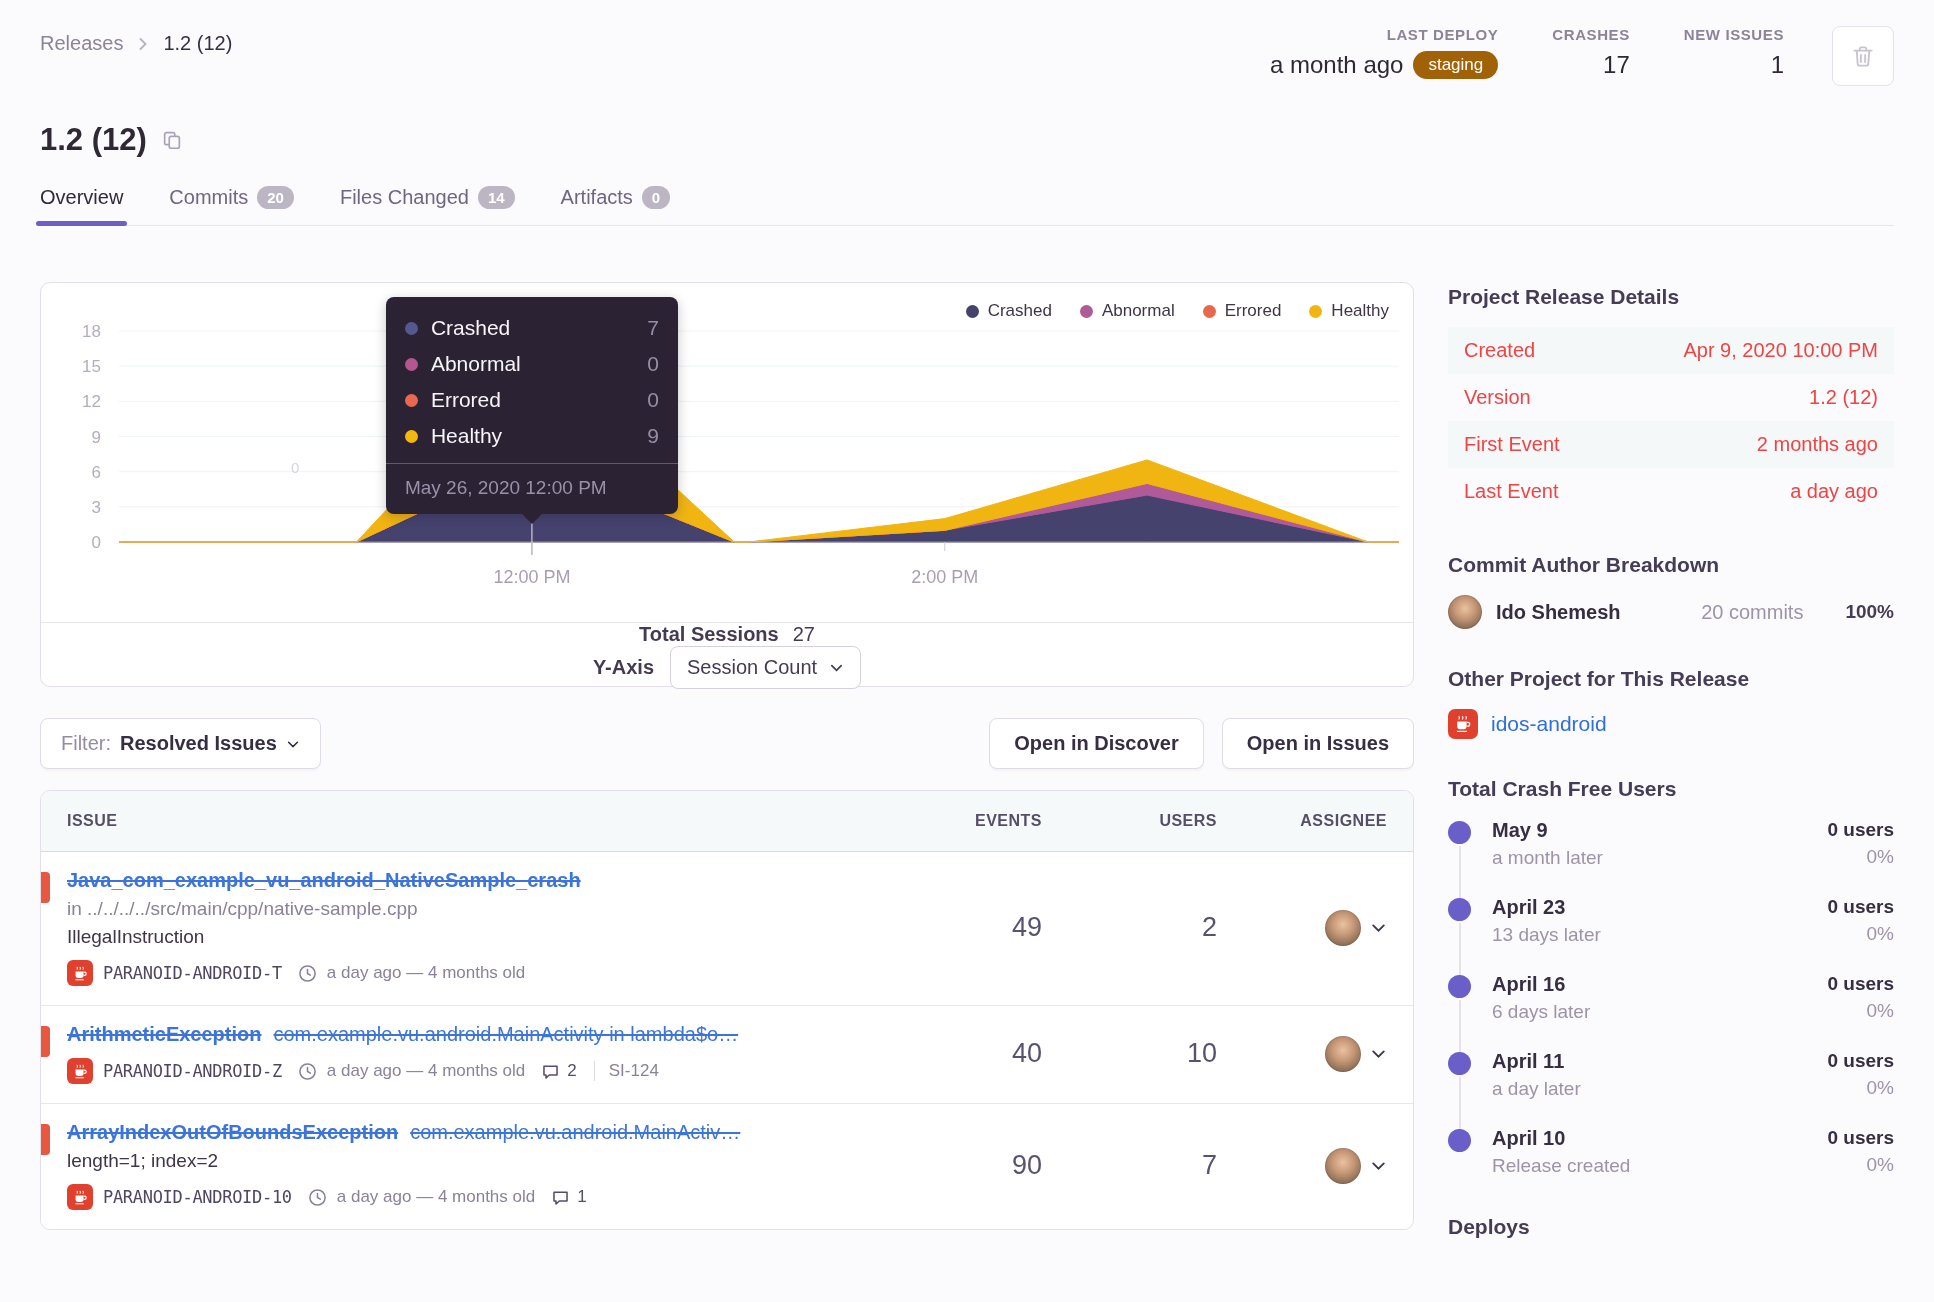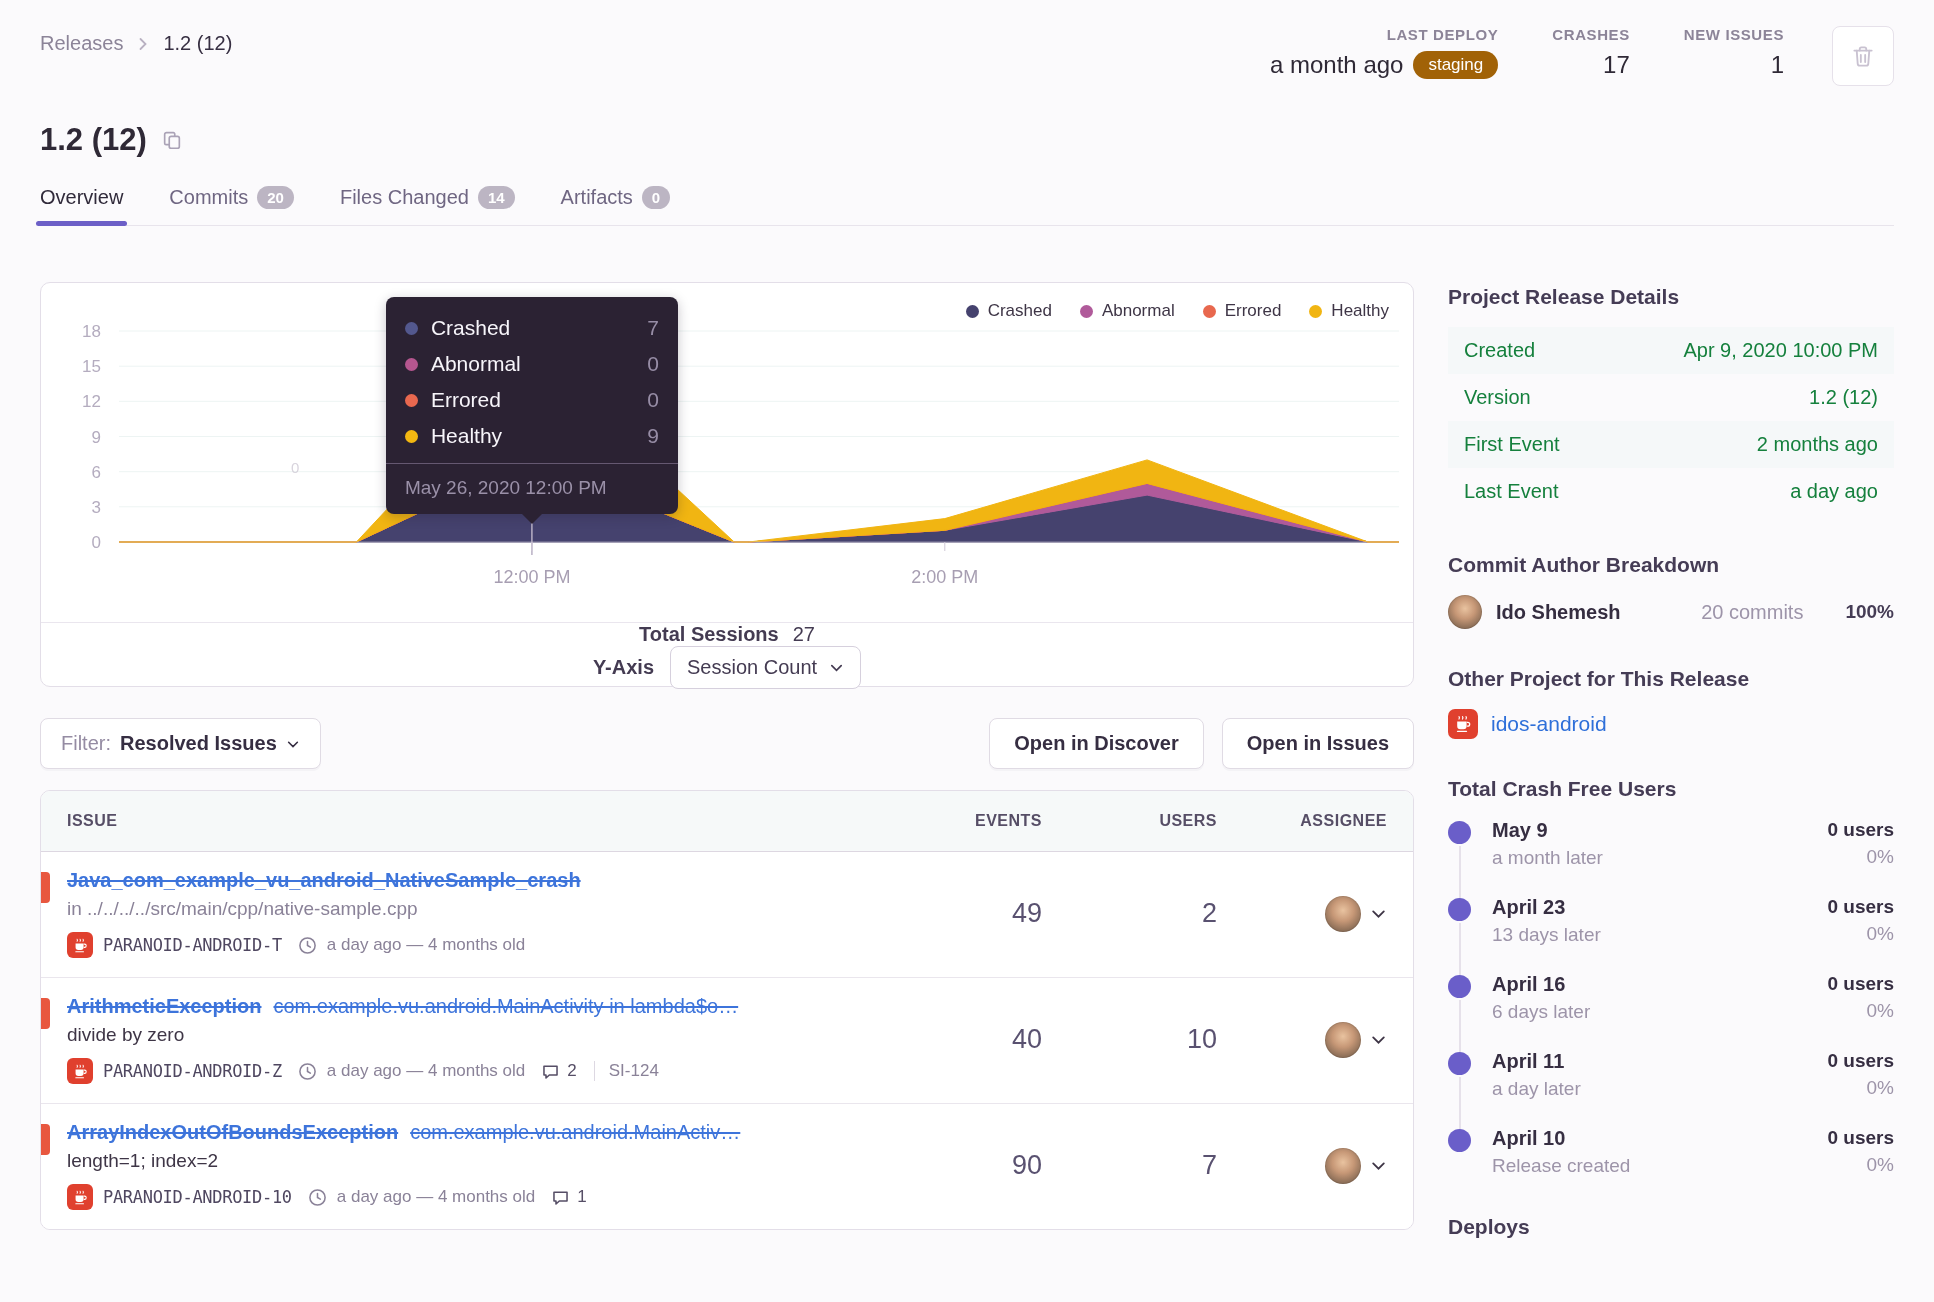--- a/index.html
+++ b/index.html
@@ -108,21 +108,21 @@
             background:#a8846a;
             background-image:radial-gradient(circle at 50% 40%, #e9c3a0 0%, #c79877 38%, #8d6f58 72%, #54443c 100%);
             box-shadow:inset 0 0 0 1px rgba(0,0,0,.08); }
   .avatar.sm { width:34px; height:34px; }
 
   
   .side-heading { font-size:21px; font-weight:700; color:#453c55; margin-bottom:18px; }
   .side-section { margin-top:38px; }
   .side-section:first-child { margin-top:3px; }
   .detail-row { display:flex; justify-content:space-between; align-items:center; padding:12px 16px;
-                font-size:20px; color:#15803d; }
+                font-size:20px; color:#ef4444; }
   .detail-row.striped { background:#f5f8f9; }
   .detail-value { text-align:right; }
   .author-row { display:flex; align-items:center; margin-top:8px; }
   .author-name { font-weight:700; font-size:20px; color:#352d40; margin-left:14px; flex:1; }
   .author-commits { font-size:20px; color:#9d94a9; margin-right:42px; }
   .author-pct { font-size:19px; font-weight:600; color:#453c55; }
   .project-row { display:flex; align-items:center; gap:13px; margin-top:10px; }
   .proj-icon { width:30px; height:30px; background:#e0402e; border-radius:7px; display:flex; align-items:center; justify-content:center; flex-shrink:0; }
   .proj-icon.sm { width:26px; height:26px; border-radius:6px; }
   .proj-link { font-size:21px; color:#2e6fd9; text-decoration:none; cursor:pointer; }
@@ -338,20 +338,21 @@
         </div>
         <div id="issues-rows">
             <div class="issue-row">
     <span class="level-bar"></span>
     <div class="issue-main">
       <div class="issue-title-line">
         <a class="issue-name">Java_com_example_vu_android_NativeSample_crash</a>
 
       </div>
       <div class="issue-location">in ../../../../src/main/cpp/native-sample.cpp</div>
+      <div class="issue-detail">IllegalInstruction</div>
       <div class="issue-meta">
         <span class="proj-icon sm">
           <svg width="17" height="17" viewBox="0 0 20 20" fill="none">
             <path d="M6 2.6q.9 1.1 0 2.4M9.5 2.6q.9 1.1 0 2.4M13 2.6q.9 1.1 0 2.4" stroke="#fff" stroke-width="1.2" stroke-linecap="round"></path>
             <path d="M4.2 7.5h9.4v4.6a3.2 3.2 0 0 1-3.2 3.2H7.4a3.2 3.2 0 0 1-3.2-3.2z" fill="#fff"></path>
             <path d="M13.8 8.4h1a1.9 1.9 0 0 1 0 3.8h-1" stroke="#fff" stroke-width="1.3"></path>
             <path d="M4.5 17.3h9" stroke="#fff" stroke-width="1.3" stroke-linecap="round"></path>
           </svg>
         </span>
         <span class="slug">PARANOID-ANDROID-T</span>
@@ -377,21 +378,20 @@
     </span>
   </div>
             <div class="issue-row">
     <span class="level-bar"></span>
     <div class="issue-main">
       <div class="issue-title-line">
         <a class="issue-name">ArithmeticException</a>
         <a class="issue-culprit">com.example.vu.android.MainActivity in lambda$o…</a>
       </div>
 
-      <div class="issue-detail">divide by zero</div>
       <div class="issue-meta">
         <span class="proj-icon sm">
           <svg width="17" height="17" viewBox="0 0 20 20" fill="none">
             <path d="M6 2.6q.9 1.1 0 2.4M9.5 2.6q.9 1.1 0 2.4M13 2.6q.9 1.1 0 2.4" stroke="#fff" stroke-width="1.2" stroke-linecap="round"></path>
             <path d="M4.2 7.5h9.4v4.6a3.2 3.2 0 0 1-3.2 3.2H7.4a3.2 3.2 0 0 1-3.2-3.2z" fill="#fff"></path>
             <path d="M13.8 8.4h1a1.9 1.9 0 0 1 0 3.8h-1" stroke="#fff" stroke-width="1.3"></path>
             <path d="M4.5 17.3h9" stroke="#fff" stroke-width="1.3" stroke-linecap="round"></path>
           </svg>
         </span>
         <span class="slug">PARANOID-ANDROID-Z</span>

